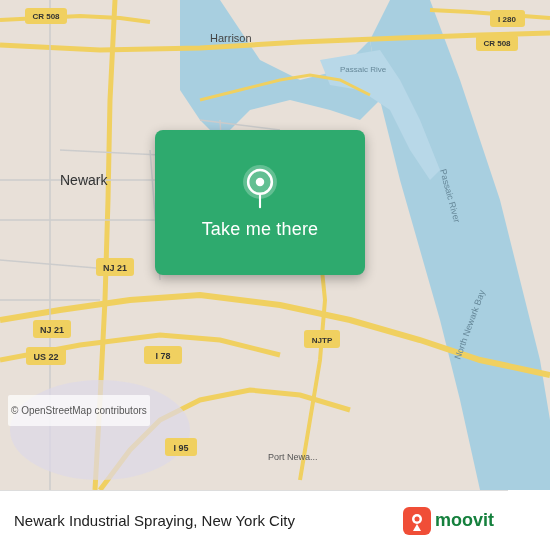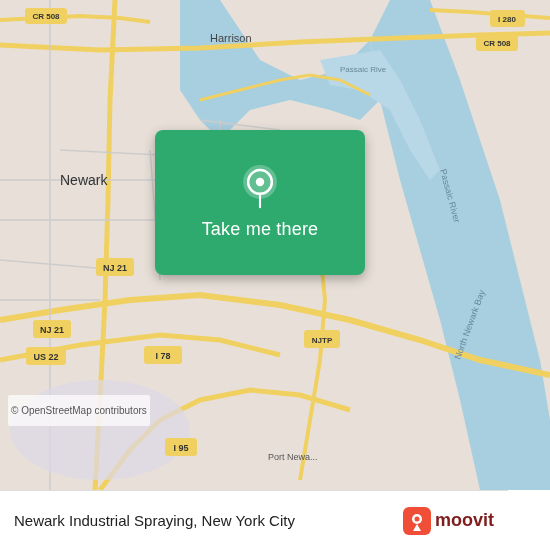--- a/index.html
+++ b/index.html
@@ -80,21 +80,21 @@
     }
 
     #moovit-icon {
       width: 28px;
       height: 28px;
     }
 
     #moovit-text {
       font-size: 18px;
       font-weight: bold;
-      color: #7f1d1d;
+      color: #15803d;
       font-family: Arial, sans-serif;
     }
 
     #location-name {
       font-size: 15px;
       color: #222;
       font-weight: 400;
     }
 
     #copyright-text {

